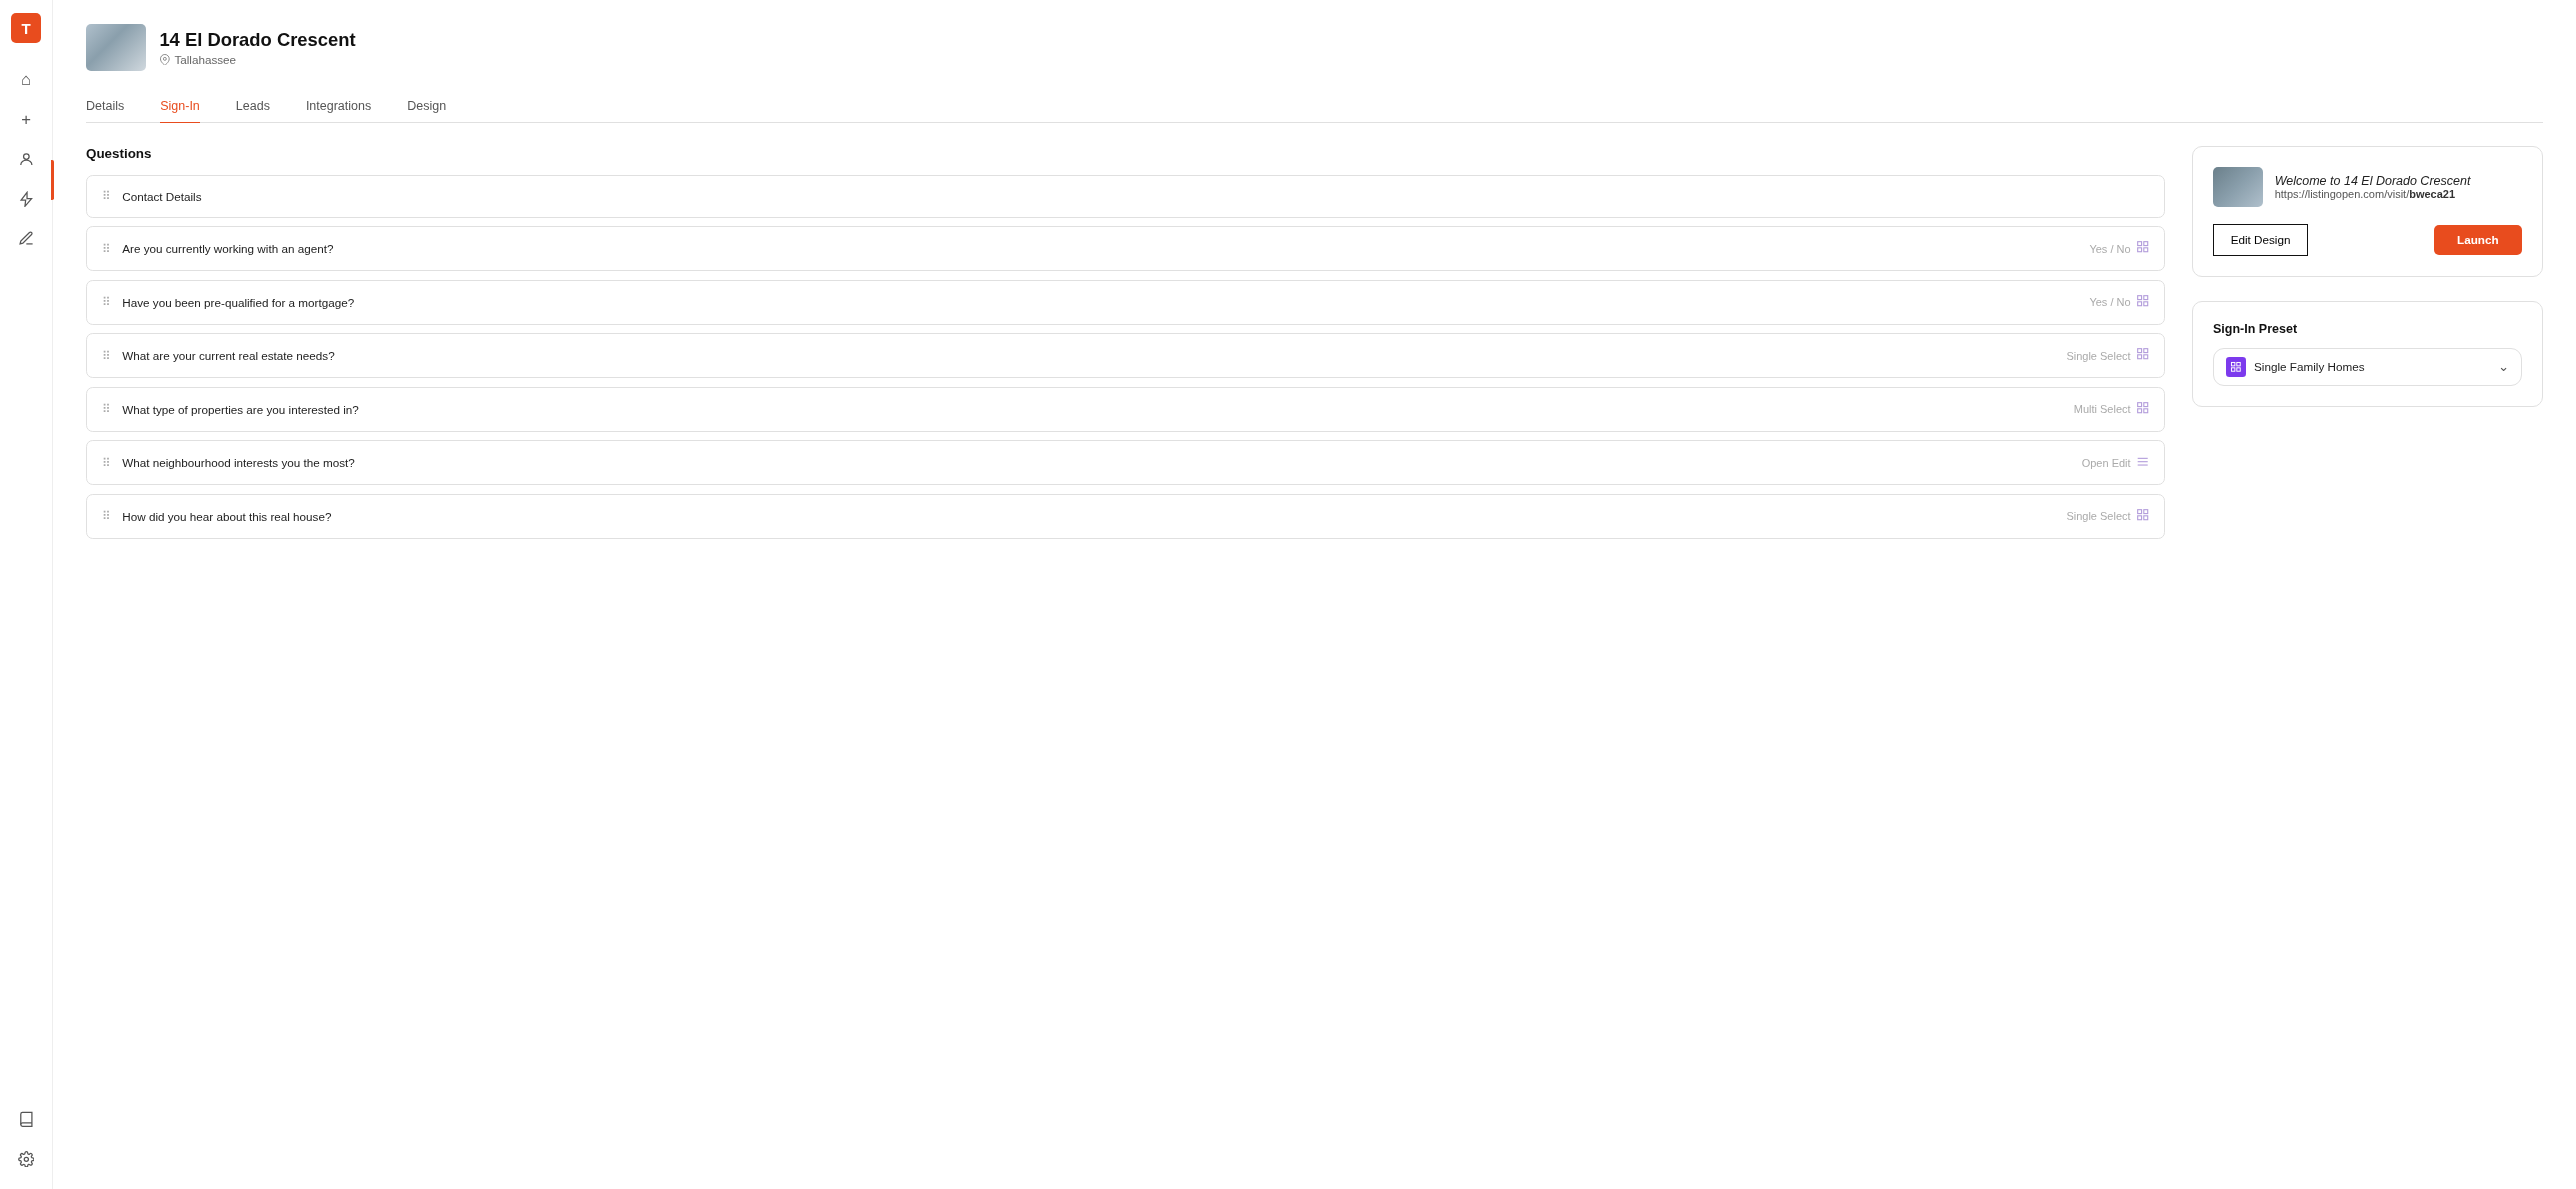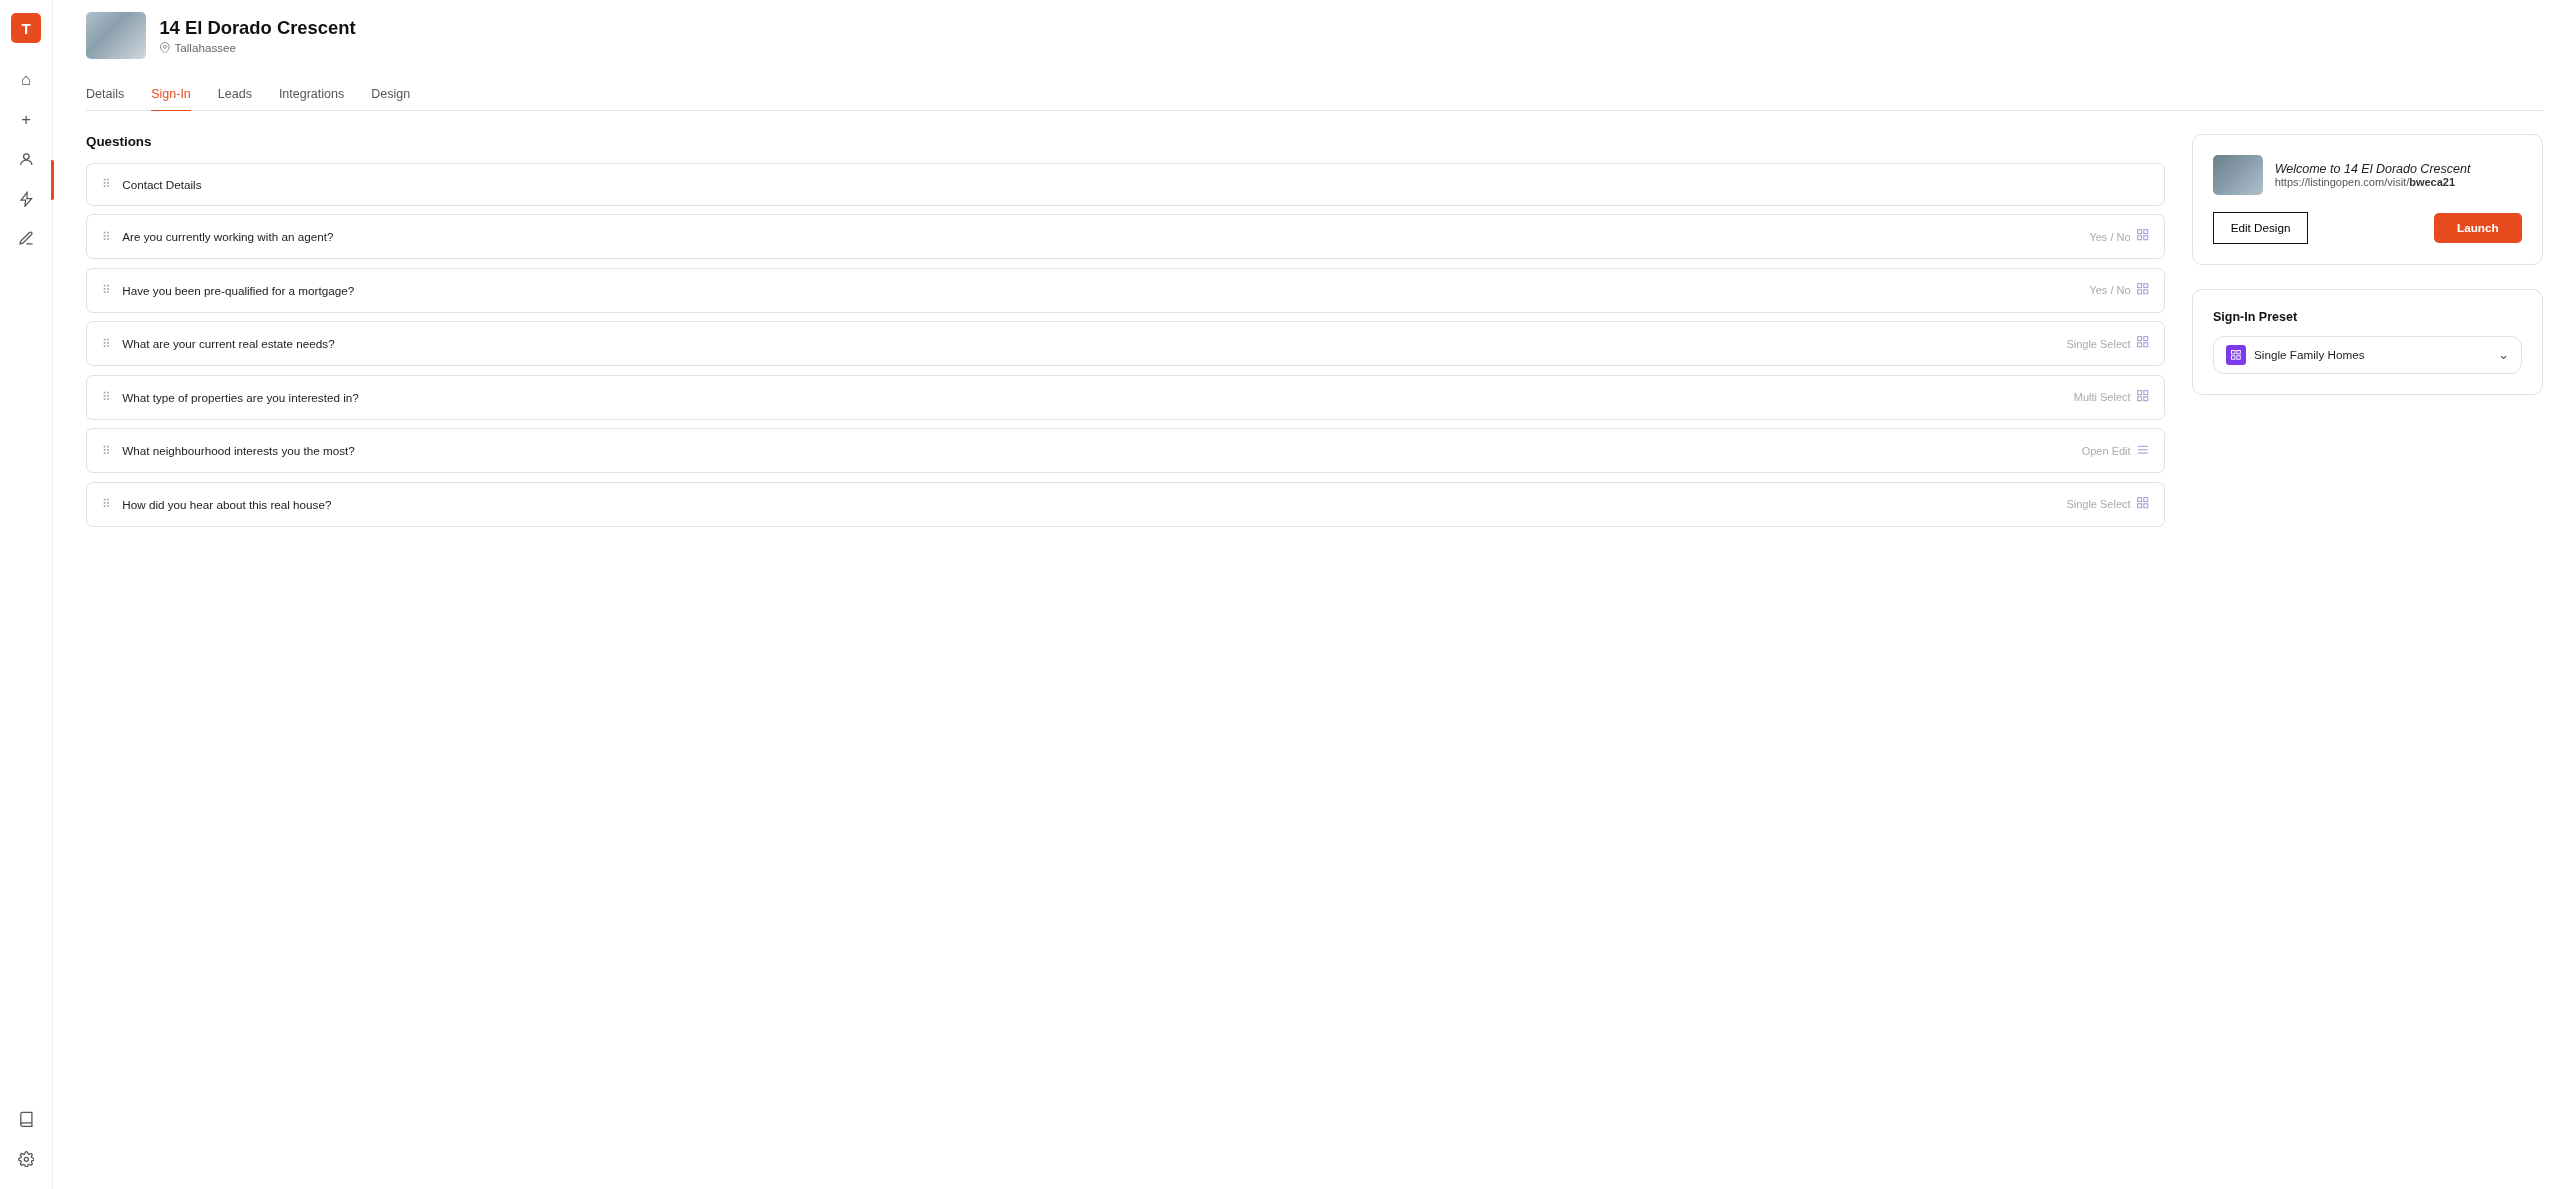--- a/index.html
+++ b/index.html
@@ -42,21 +42,21 @@
       font-size: 16.7px;
       transition: background 0.15s;
     }
     .sidebar-spacer { flex: 1; }
     .sidebar-bottom { display: flex; flex-direction: column; gap: 6.7px; align-items: center; }
 
     
     .main {
       flex: 1;
       overflow-y: auto;
-      padding: 12px 33px;
+      padding: 24px 33px;
       position: relative;
     }
 
     
     .property-header {
       display: flex;
       align-items: center;
       gap: 13.4px;
       margin-bottom: 20px;
     }
@@ -80,21 +80,21 @@
       gap: 3.3px;
       color: #666;
       font-size: 11.7px;
       margin-top: 1.7px;
       text-align: center;
     }
 
     
     .tabs {
       display: flex;
-      gap: 27px;
+      gap: 36px;
       border-bottom: 0.8px solid #e0e0e0;
       margin-bottom: 23.4px;
     }
     .tab {
       padding: 8.4px 0;
       font-size: 12.5px;
       color: #555;
       cursor: pointer;
       border-bottom: 1.7px solid transparent;
       margin-bottom: -0.8px;

